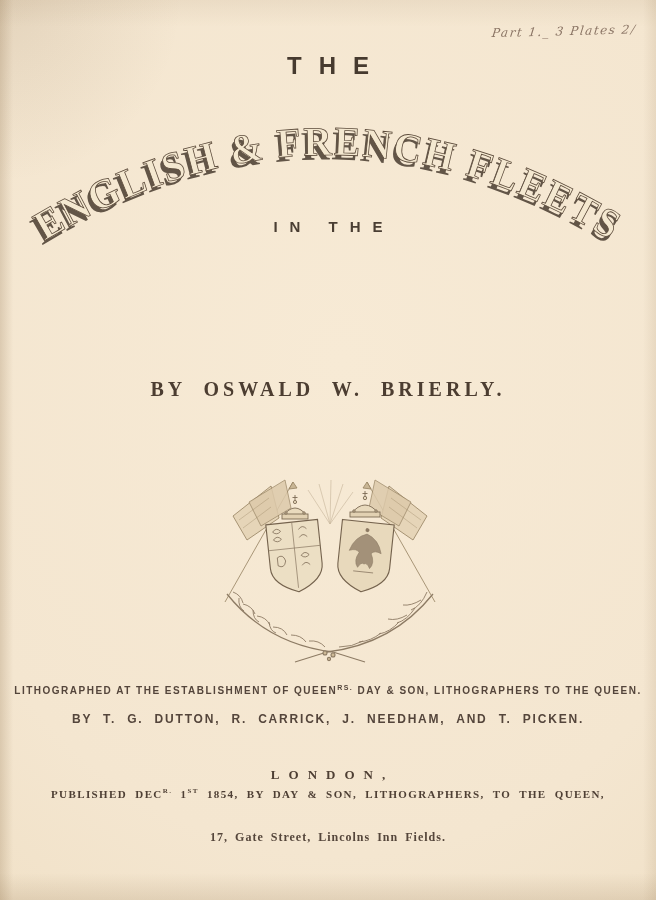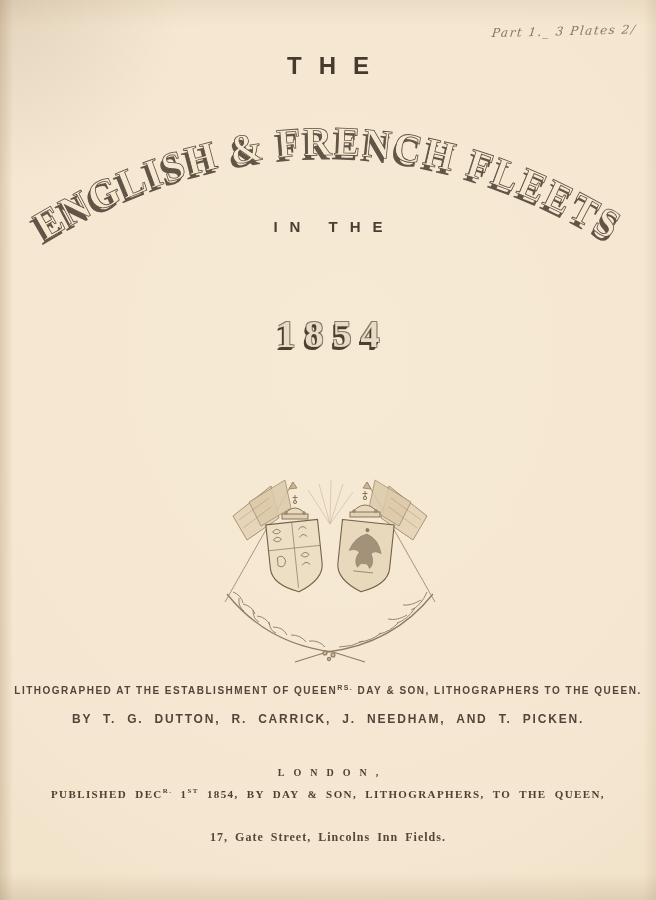--- a/index.html
+++ b/index.html
@@ -76,21 +76,21 @@
     top:684px;font-family:"Liberation Sans",sans-serif;font-weight:bold;
     font-size:10px;letter-spacing:1.5px;color:#54453b;
   }
   .litho1 sup{font-size:7px;}
   .litho2{
     top:712px;font-family:"Liberation Sans",sans-serif;font-weight:bold;
     font-size:12px;letter-spacing:1.8px;word-spacing:6px;color:#54453b;
   }
 
   .london{
-    top:767px;font-weight:bold;font-size:10px;
+    top:767px;font-weight:bold;font-size:13px;
     letter-spacing:9px;text-indent:9px;color:#4e3f34;
   }
   .published{
     top:787px;font-weight:bold;font-size:11px;
     letter-spacing:1.4px;word-spacing:4px;color:#4e3f34;
   }
   .published sup{font-size:7px;}
   .address{
     top:806px;font-weight:bold;font-size:12px;
     letter-spacing:1px;word-spacing:3px;color:#55463b;margin-top:24px;
@@ -122,22 +122,22 @@
       </text>
       <text class="arc-text arc-face">
         <textPath href="#arcPath" startOffset="50%" text-anchor="middle" textLength="600" lengthAdjust="spacingAndGlyphs">ENGLISH &amp; FRENCH FLEETS</textPath>
       </text>
     </svg>
   </div>
 
   <div class="abs in-the">IN THE</div>
 
 
-  <div class="abs year">1854</div>
-
+
+  <div class="abs byline">BY  OSWALD  W.  BRIERLY.</div>
 
 
   <svg class="crest" viewBox="0 0 234 200">
     <g stroke="#8c7a64" fill="none" stroke-width="1">
 
       <g stroke="#ab9779" stroke-width="0.7" opacity="0.55">
         <line x1="117" y1="52" x2="95" y2="18"></line>
         <line x1="117" y1="52" x2="106" y2="12"></line>
         <line x1="117" y1="52" x2="118" y2="8"></line>
         <line x1="117" y1="52" x2="130" y2="12"></line>

